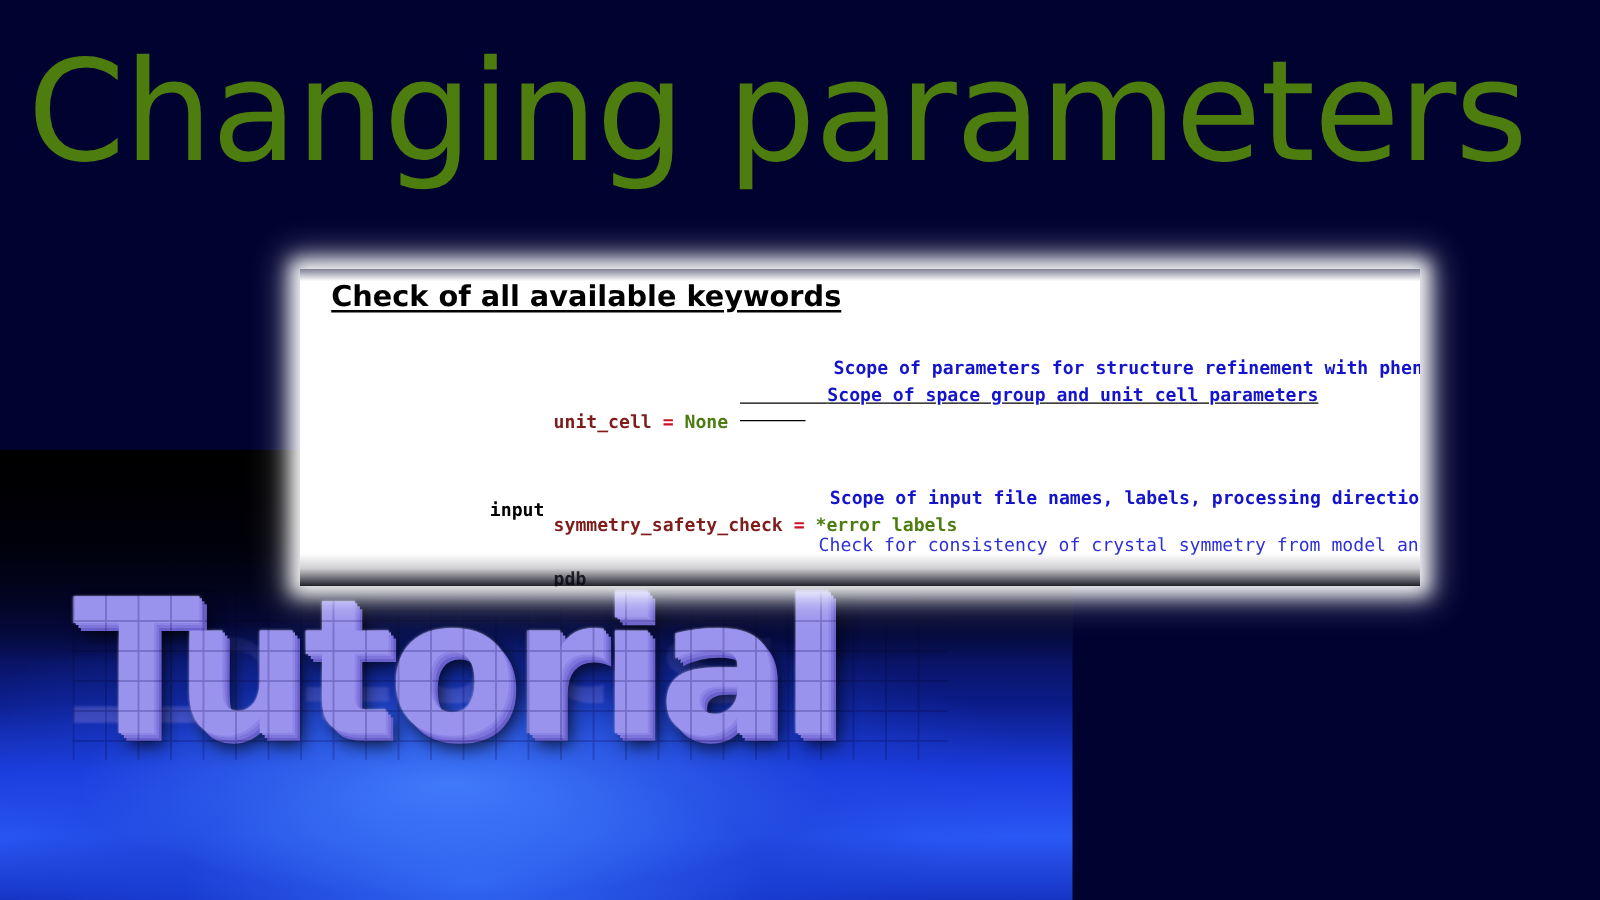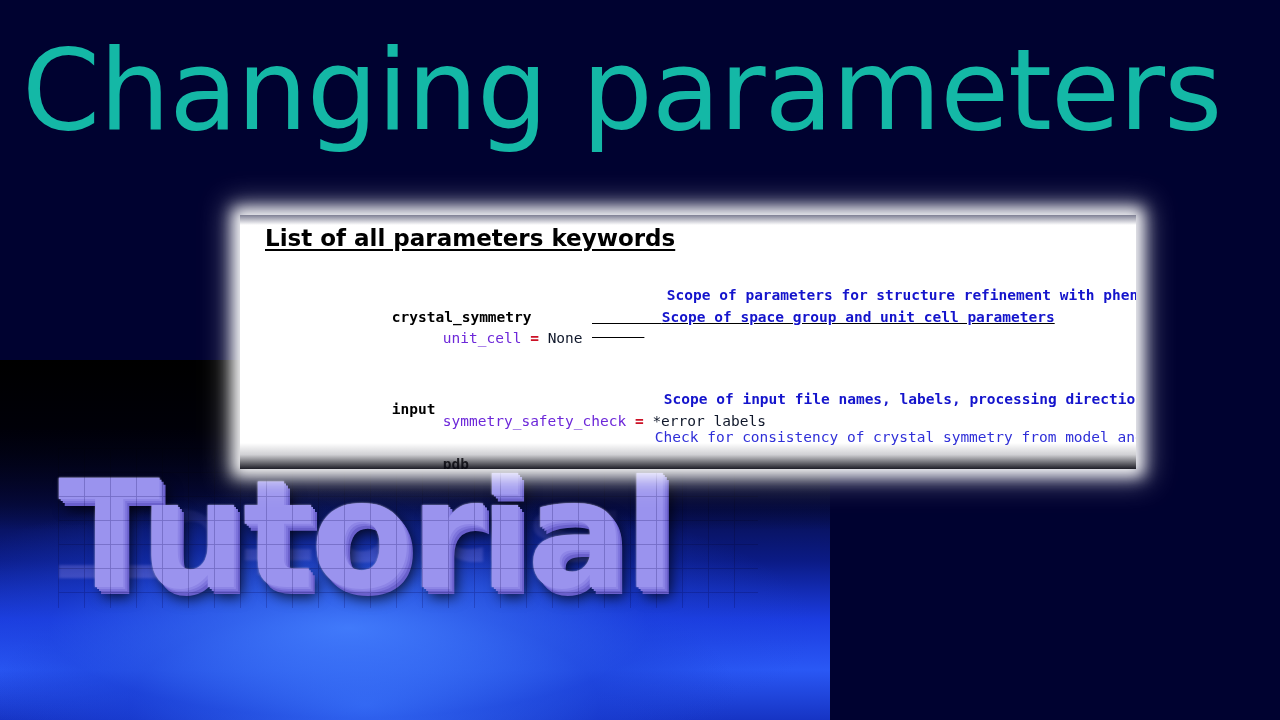--- a/index.html
+++ b/index.html
@@ -15,40 +15,41 @@
     background: #000230;
     font-family: "Liberation Sans", sans-serif;
   }
 
   
   #slide-title {
     position: absolute;
     left: 22px;
     top: 34px;
     width: 1240px;
-    color: #14b8a6;
+    color: #4d7c0f;
     font-family: "DejaVu Sans", sans-serif;
     font-size: 112px;
     font-weight: normal;
     line-height: 1.0;
     letter-spacing: -1px;
     white-space: nowrap;
   }
 
   
   #tutorial-image {
     position: absolute;
     left: 0;
     top: 360px;
     width: 830px;
     height: 360px;
     overflow: hidden;
     background:
       radial-gradient(ellipse 520px 220px at 44% 96%, rgba(60,120,255,0.95) 0%, rgba(25,60,210,0.55) 45%, rgba(0,0,0,0) 72%),
       linear-gradient(to bottom, #010106 0%, #03031a 26%, #0b1b86 56%, #1b3ce0 72%, #2a58f5 86%, #1634c4 100%);
+    padding-left: 28px;
   }
   #tutorial-image .floor-glow {
     position: absolute;
     left: 0; right: 0; bottom: 0;
     height: 230px;
     background: radial-gradient(ellipse 600px 180px at 42% 60%, rgba(70,130,255,0.85) 0%, rgba(30,70,220,0.35) 50%, rgba(0,0,0,0) 78%);
     pointer-events: none;
   }
   #tutorial-image .dark-top {
     position: absolute;
@@ -143,23 +144,23 @@
 
   .kw-line {
     position: absolute;
     font-family: "DejaVu Sans Mono", monospace;
     font-size: 14.5px;
     line-height: 1;
     white-space: pre;
     color: #000000;
   }
   .kw-name       { font-weight: bold; color: #000000; }
-  .kw-param      { font-weight: normal; color: #6d28d9; }
+  .kw-param      { font-weight: bold; color: #7f1d1d; }
   .kw-eq         { color: #cc1126; font-weight: bold; }
-  .kw-val        { color: #0f172a; font-weight: normal; }
+  .kw-val        { color: #4d7c0f; font-weight: bold; }
   .kw-help       { color: #1414cc; font-weight: bold; }
   .kw-help-light { color: #2f2fd8; font-weight: normal; }
 
   .kw-faded {
     opacity: 0.88;
     -webkit-mask-image: linear-gradient(to bottom, rgba(0,0,0,1) 0%, rgba(0,0,0,0.85) 55%, rgba(0,0,0,0.15) 100%);
             mask-image: linear-gradient(to bottom, rgba(0,0,0,1) 0%, rgba(0,0,0,0.85) 55%, rgba(0,0,0,0.15) 100%);
   }
 </style>
 </head>
@@ -175,29 +176,26 @@
     <div class="tut-word reflection">Tutorial</div>
     <div class="tut-word">Tutorial</div>
     <div class="tut-tiles"></div>
   </div>
 
   <div id="keywords-panel">
     <div class="panel-inner">
 
       <div class="edge-top"></div>
 
-      <div id="panel-heading">List of all parameters keywords</div>
+      <div id="panel-heading">Check of all available keywords</div>
 
       <div class="kw-line" style="left:357px; top:58px;">
         <span class="kw-help">Scope of parameters for structure refinement with phenix.refine</span>
       </div>
 
-      <div class="kw-line" style="left:82px; top:80px;">
-        <span class="kw-name">crystal_symmetry</span>
-      </div>
       <div class="kw-line" style="left:352px; top:80px;text-decoration:underline;">
         <span class="kw-help">Scope of space group and unit cell parameters</span>
       </div>
 
       <div class="kw-line" style="left:133px; top:101px;">
         <span class="kw-param">unit_cell</span><span>&nbsp;</span><span class="kw-eq">=</span><span>&nbsp;</span><span class="kw-val">None</span>
       </div>
 
 
       <div class="kw-line" style="left:82px; top:172px;">

